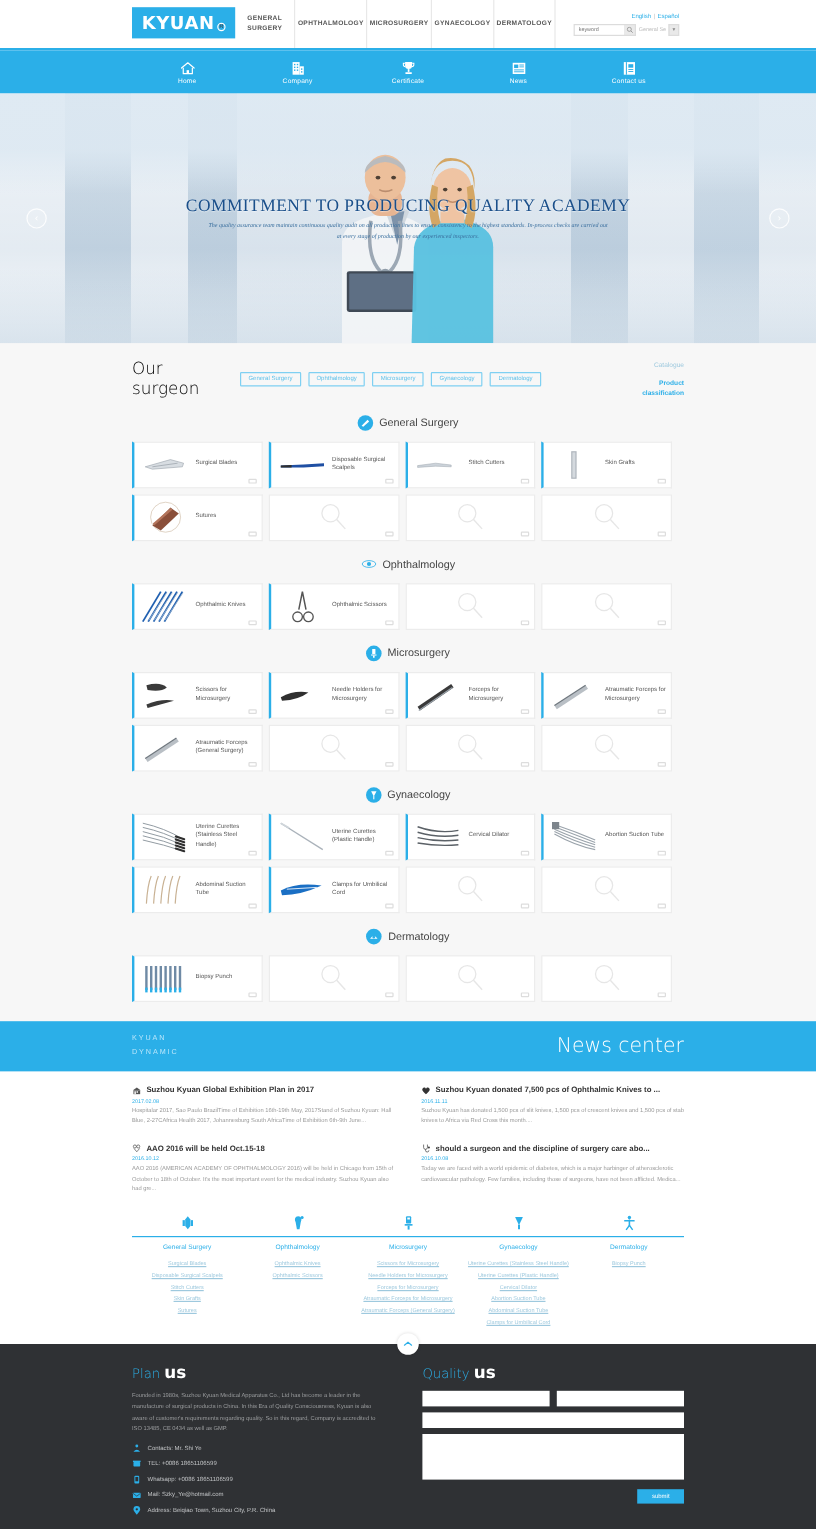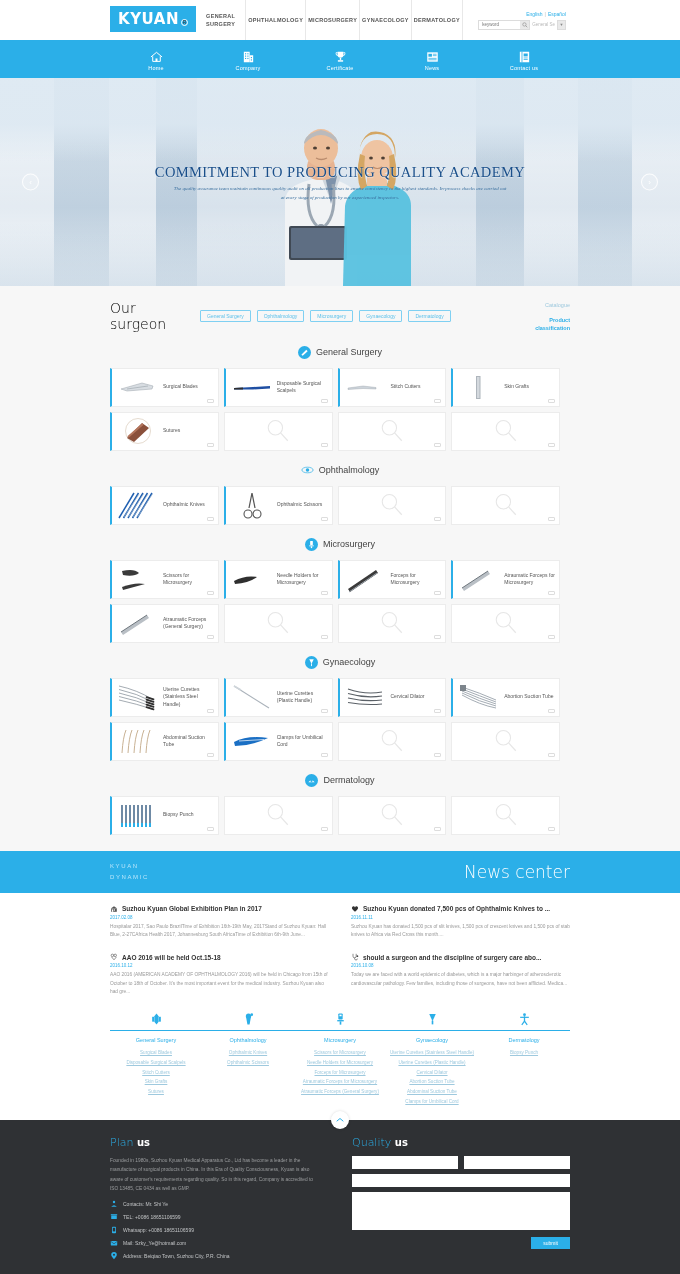--- a/index.html
+++ b/index.html
@@ -215,21 +215,21 @@
     position: absolute; top: -9px; left: 50%; transform: translateX(-50%);
     width: 18px; height: 18px; border-radius: 50%; background: #fff;
     display: flex; align-items: center; justify-content: center;
     box-shadow: 0 0 3px rgba(0,0,0,.15); cursor: pointer;
   }
   .foot-inner { width: 460px; margin: 0 auto; display: flex; gap: 32px; }
   .foot-col-about { width: 210px; }
   .foot-col-contact { flex: 1; }
   .foot-h { font-size: 11px; color: #fff; margin-bottom: 7px; font-family: "DejaVu Sans", sans-serif; }
   .foot-h b { color: #2bafe8; font-weight: 300; }
-  .foot-h i { font-style: normal; font-size: 10px; font-weight: bold; }
+  .foot-h i { font-style: normal; font-size: 14px; font-weight: bold; }
   .about-text { font-size: 4.8px; color: #9b9d9f; line-height: 1.9; margin-bottom: 7px; }
   .contact-line {
     display: flex; align-items: center; gap: 5px; font-size: 5px;
     color: #c2c4c6; line-height: 1.6; margin-bottom: 5px;
   }
   .ci { width: 8px; height: 8px; display: flex; align-items: center; justify-content: center; flex-shrink: 0; }
   .form-row { display: flex; gap: 6px; margin-bottom: 5px; }
   .f-input {
     flex: 1; height: 13px; background: #fff; border: none; outline: none;
     font-size: 5px; padding: 0 4px; font-family: "Liberation Sans", sans-serif;

